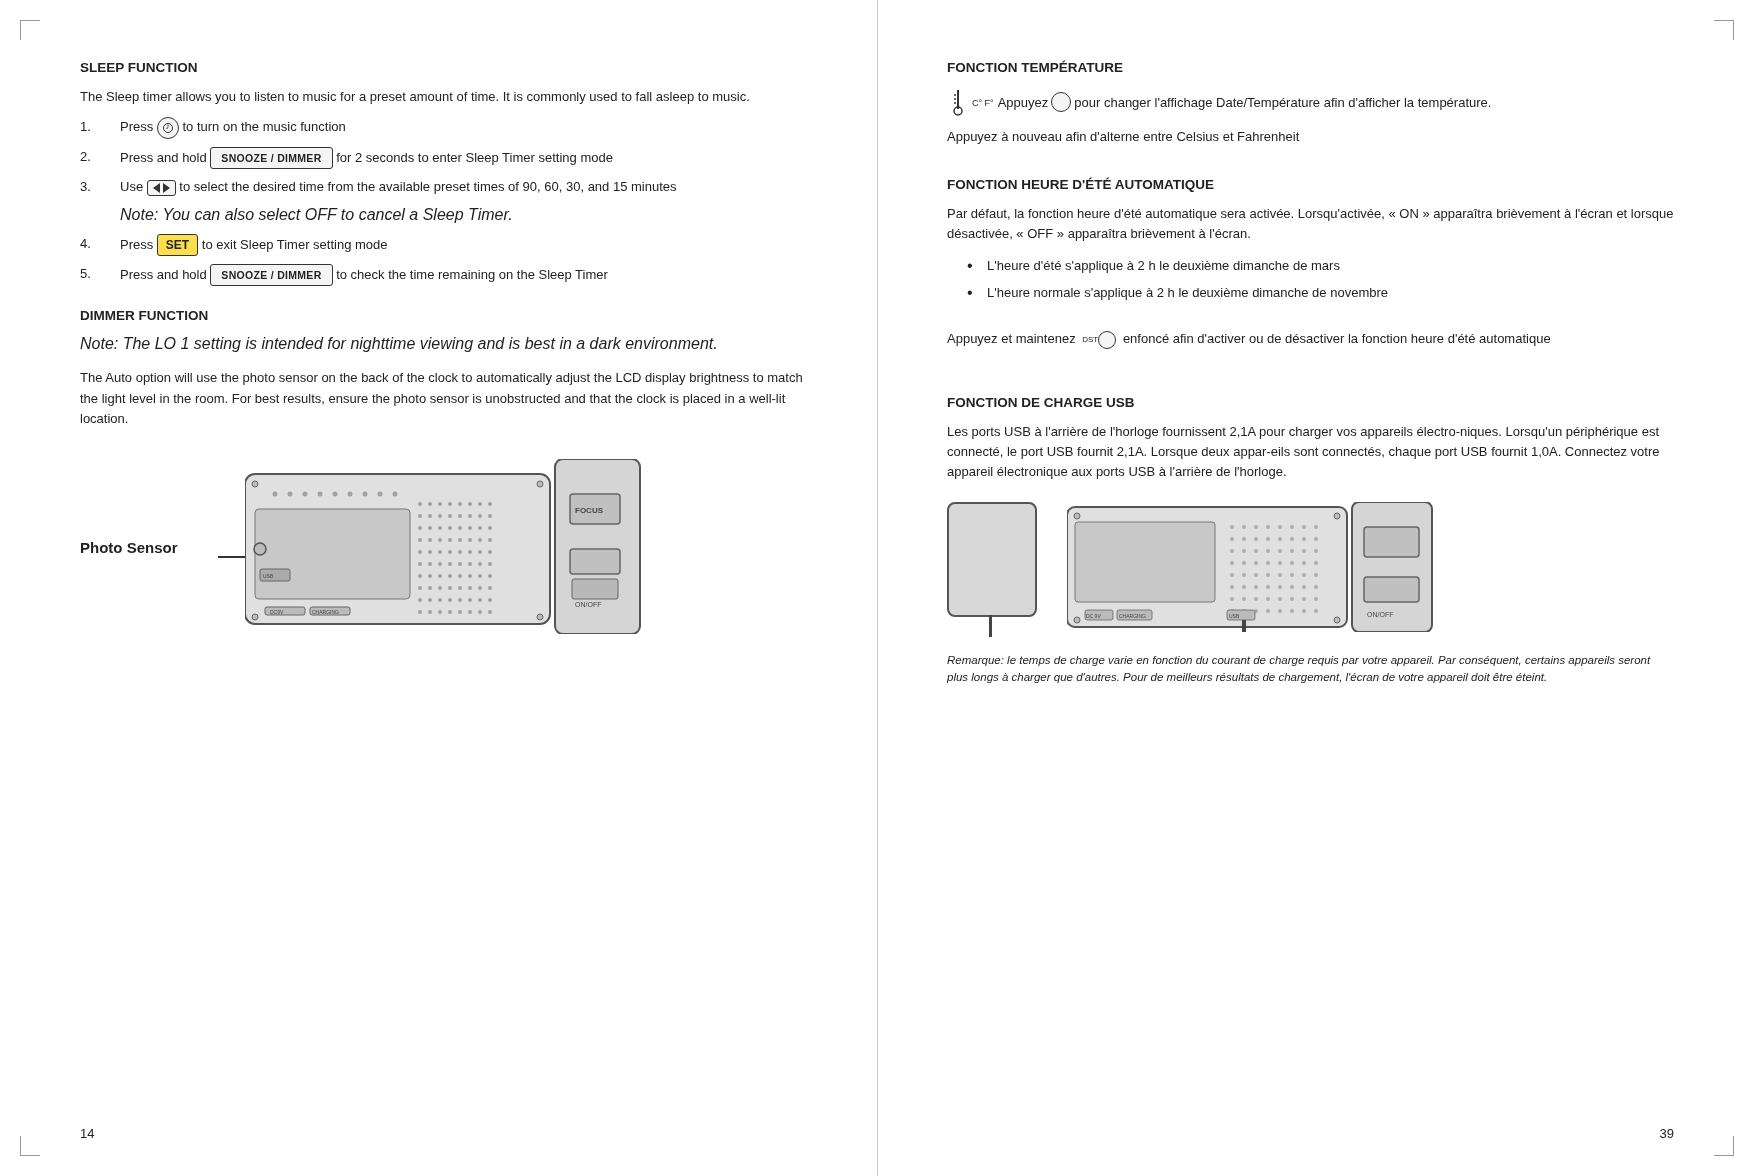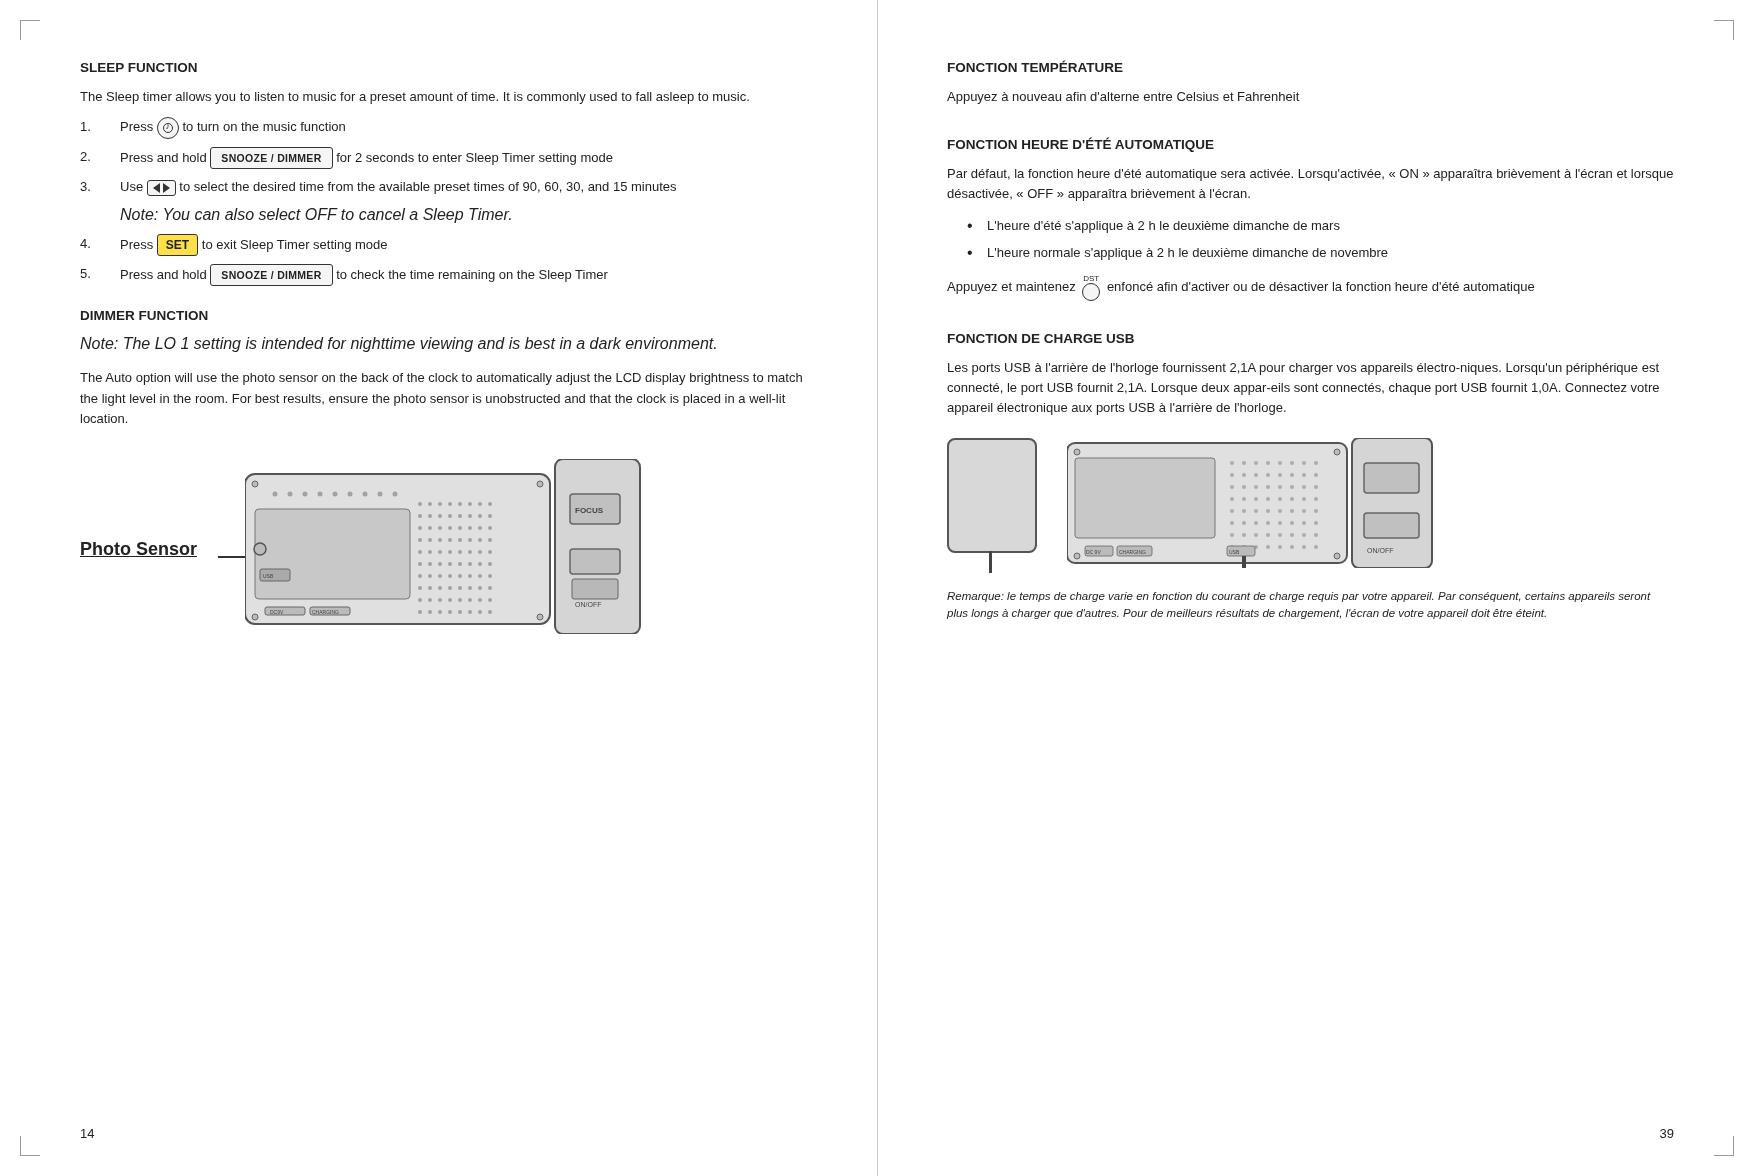--- a/index.html
+++ b/index.html
@@ -190,25 +190,24 @@
       margin-top: 30px;
       position: relative;
       height: 185px;
       display: flex;
       align-items: center;
       gap: 20px;
     }
 
     .photo-sensor-label {
       font-weight: bold;
-      font-size: 18px;
+      font-size: 15px;
       position: absolute;
       left: 0;
       top: 80px;
-      text-decoration: underline;
     }
 
     
     .bullet-list {
       margin-left: 20px;
       margin-bottom: 12px;
     }
 
     .bullet-item {
       display: flex;
@@ -494,41 +493,57 @@
       </div>
     </div>
 
     <span class="page-num-left">14</span>
   </div>
 
   <div class="right-page">
 
     <div class="section-heading">FONCTION TEMPÉRATURE</div>
 
+    <div style="display:flex;align-items:center;margin-bottom:10px;margin-top:8px;">
+      <div style="display:inline-flex;flex-direction:column;align-items:center;margin-right:3px;vertical-align:middle;">
+
+        <svg width="22" height="30" viewBox="0 0 22 30">
+          <line x1="11" y1="3" x2="11" y2="22" stroke="#333" stroke-width="2"></line>
+          <circle cx="11" cy="24" r="4" fill="none" stroke="#333" stroke-width="1.5"></circle>
+          <line x1="7" y1="8" x2="9" y2="8" stroke="#333" stroke-width="1.5"></line>
+          <line x1="7" y1="12" x2="9" y2="12" stroke="#333" stroke-width="1.5"></line>
+          <line x1="7" y1="16" x2="9" y2="16" stroke="#333" stroke-width="1.5"></line>
+        </svg>
+      </div>
+      <span style="font-size:9px;vertical-align:top;margin-right:4px;margin-top:2px;">C° F°</span>
+      <span>Appuyez </span>
+      <span class="icon-circle-small" style="display:inline-block;width:20px;height:20px;border:1.5px solid #333;border-radius:50%;background:#f5f5f5;margin:0 3px;vertical-align:middle;"></span>
+      <span>pour changer l'affichage Date/Température afin d'afficher la température.</span>
+    </div>
 
     <p style="margin-bottom:30px;">Appuyez à nouveau afin d'alterne entre Celsius et Fahrenheit</p>
 
     <div class="section-heading">FONCTION HEURE D'ÉTÉ AUTOMATIQUE</div>
 
     <p style="margin-top:10px;margin-bottom:12px;">Par défaut, la fonction heure d'été automatique sera activée. Lorsqu'activée, « ON » apparaîtra brièvement à l'écran et lorsque désactivée, « OFF » apparaîtra brièvement à l'écran.</p>
 
     <div class="bullet-list">
       <div class="bullet-item">
         <span class="bullet-dot">•</span>
         <span class="bullet-text">L'heure d'été s'applique à 2 h le deuxième dimanche de mars</span>
       </div>
       <div class="bullet-item">
         <span class="bullet-dot">•</span>
         <span class="bullet-text">L'heure normale s'applique à 2 h le deuxième dimanche de novembre</span>
       </div>
     </div>
 
     <p style="margin-top:12px;margin-bottom:30px;">
       <span>Appuyez et maintenez </span>
-      <span style="display:inline-flex;flex-direction:column;align-items:center;vertical-align:middle;margin:0 3px;">
+      <span style="display:inline-flex;flex-direction:row;align-items:center;vertical-align:middle;margin:16px 3px;">
         <span style="font-size:8px;line-height:1;">DST</span>
         <span style="display:inline-block;width:18px;height:18px;border:1.5px solid #333;border-radius:50%;background:#f5f5f5;"></span>
       </span>
       <span>enfoncé afin d'activer ou de désactiver la fonction heure d'été automatique</span>
     </p>
 
     <div class="section-heading">FONCTION DE CHARGE USB</div>
 
     <p style="margin-top:10px;">Les ports USB à l'arrière de l'horloge fournissent 2,1A pour charger vos appareils électro-niques. Lorsqu'un périphérique est connecté, le port USB fournit 2,1A. Lorsque deux appar-eils sont connectés, chaque port USB fournit 1,0A. Connectez votre appareil électronique aux ports USB à l'arrière de l'horloge.</p>
 

